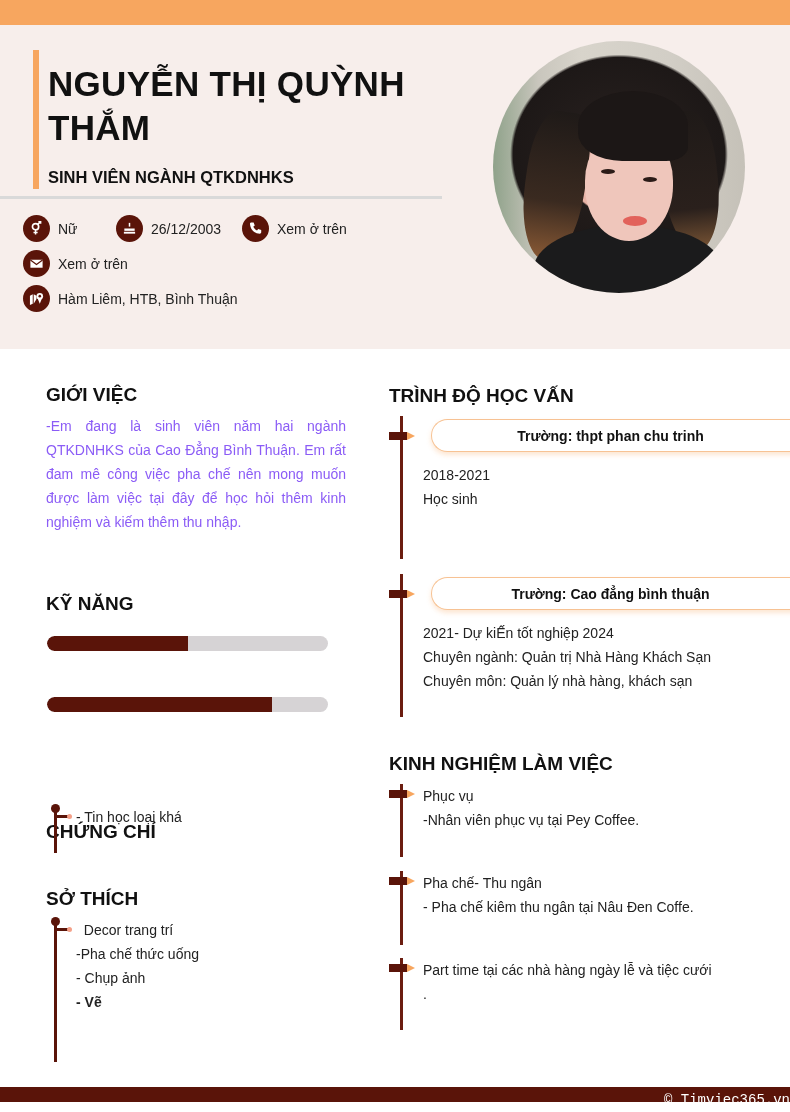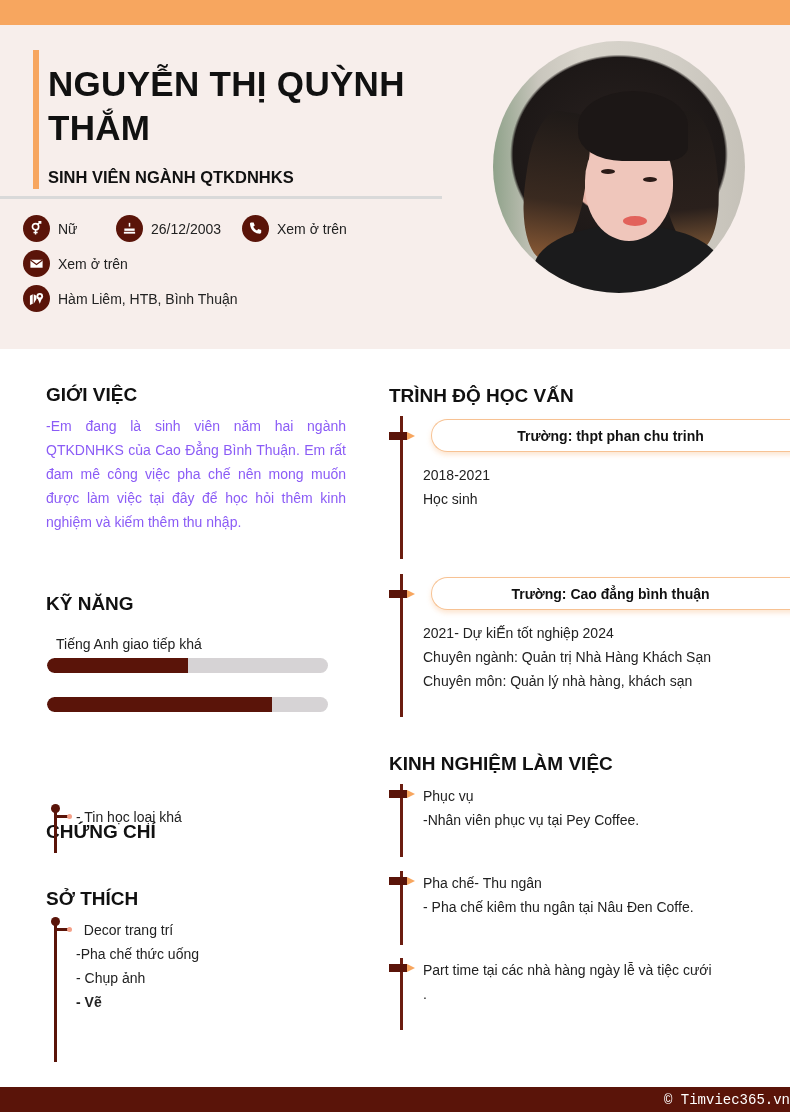--- a/index.html
+++ b/index.html
@@ -47,21 +47,21 @@
 
   .big-timeline { position: absolute; left: 400px; width: 3px; background: #6b1d10; }
   .marker { position: absolute; left: 389px; width: 26px; height: 8px; }
   .marker-bar { position: absolute; left: 0; top: 0; width: 18px; height: 8px; background: #5a1409; }
   .marker-tip { position: absolute; left: 18px; top: 0; width: 0; height: 0; border-top: 4px solid transparent; border-bottom: 4px solid transparent; border-left: 8px solid #f7a65f; }
 
   .school-pill { position: absolute; left: 431px; width: 370px; height: 33px; border: 1px solid #f7c293; border-right: none; border-radius: 17px 0 0 17px; background: #ffffff; box-shadow: 0 3px 5px rgba(247, 166, 95, 0.28); display: flex; align-items: center; justify-content: center; padding-right: 12px; font-size: 14px; font-weight: bold; color: #111; }
 
   .entry-text { position: absolute; left: 423px; font-size: 14px; color: #222; line-height: 24px; }
 
-  .footer { position: absolute; left: 0; top: 1087px; width: 790px; height: 25px; background: #5a1409; }
+  .footer { position: absolute; left: 0; top: 1087px; width: 790px; height: 15px; background: #5a1409; }
   .footer-text { position: absolute; right: 0; top: 5px; font-family: "Liberation Mono", "DejaVu Sans Mono", monospace; font-size: 14px; color: #ffffff; }
 </style>
 </head>
 <body>
 
 <div class="top-bar"></div>
 <div class="header"></div>
 
 <div class="name-accent"></div>
 <h1 class="name">NGUYỄN THỊ QUỲNH THẮM</h1>
@@ -126,21 +126,20 @@
   <div class="avatar-eye" style="left:108px; top:128px;"></div>
   <div class="avatar-eye" style="left:150px; top:136px;"></div>
   <div class="avatar-lips"></div>
 </div>
 
 <h2 class="section-title" style="left:46px; top:384px;">GIỚI VIỆC</h2>
 <p class="intro-text">-Em đang là sinh viên năm hai ngành QTKDNHKS của Cao Đẳng Bình Thuận. Em rất đam mê công việc pha chế nên mong muốn được làm việc tại đây để học hỏi thêm kinh nghiệm và kiếm thêm thu nhập.</p>
 
 <h2 class="section-title" style="left:46px; top:593px;">KỸ NĂNG</h2>
 <div class="skill" style="top:636px;">
-  <div class="skill-label">Tiếng Anh giao tiếp khá</div>
   <div class="skill-track">
     <div class="skill-fill" style="width:50%;"></div>
   </div>
 </div>
 <div class="skill" style="top:697px;">
   <div class="skill-track">
     <div class="skill-fill" style="width:80%;"></div>
   </div>
 </div>
 

